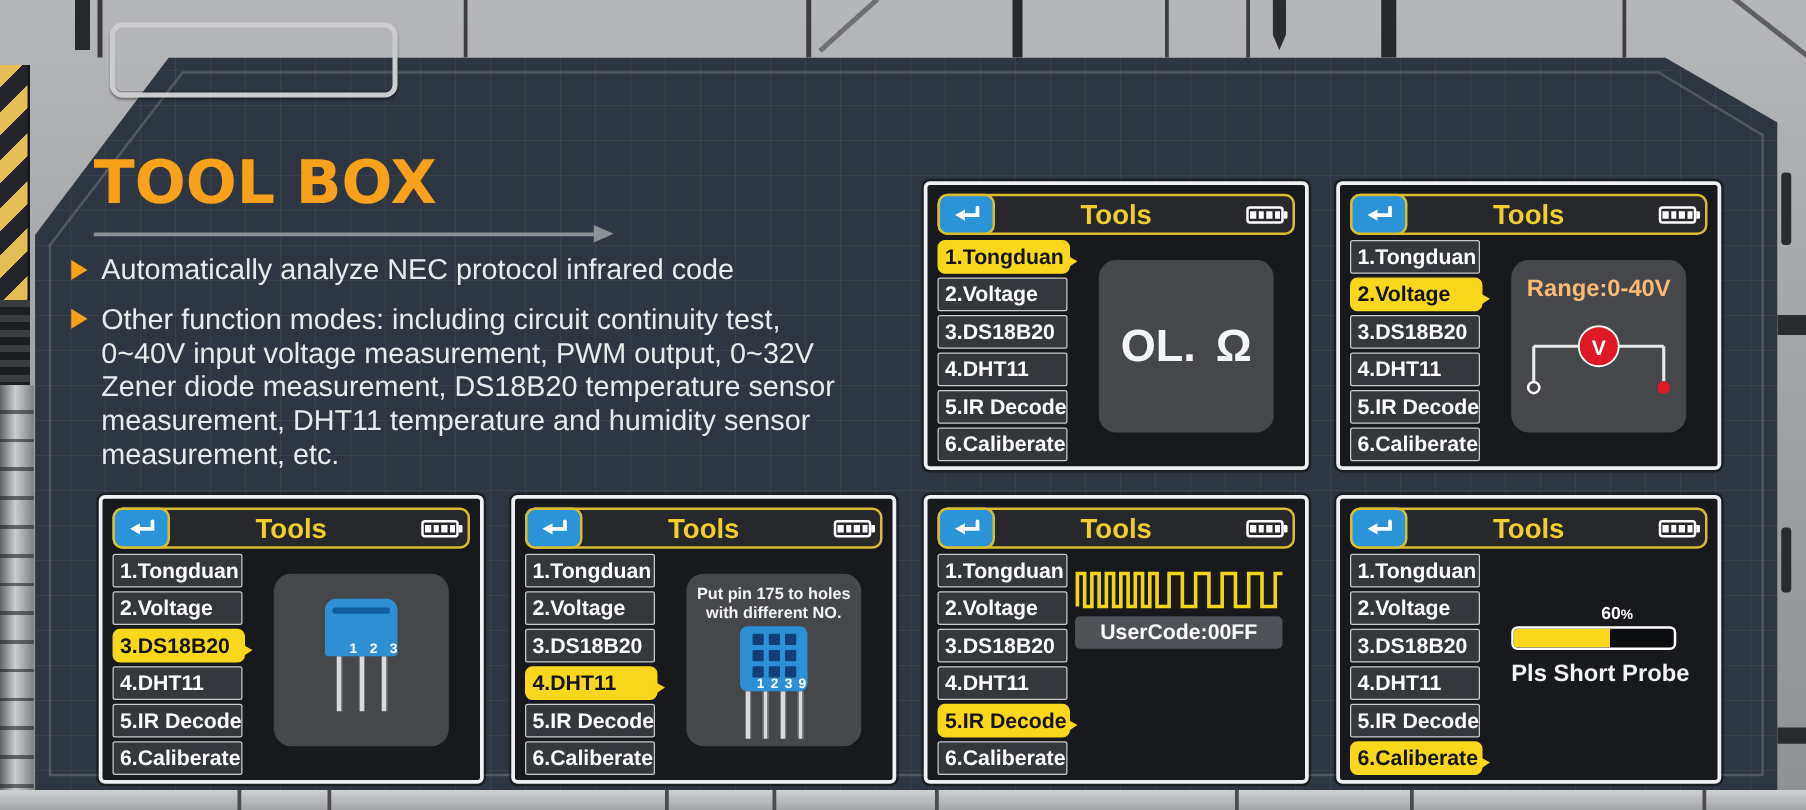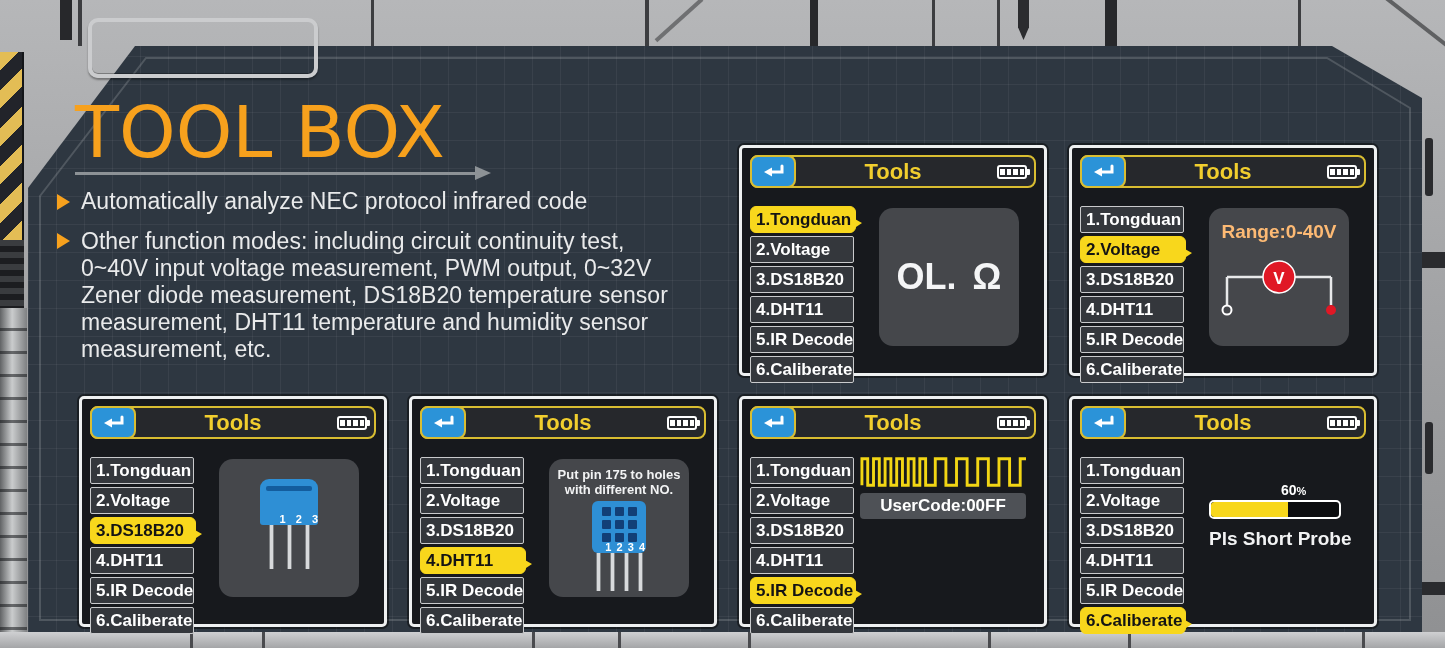--- a/index.html
+++ b/index.html
@@ -31,22 +31,22 @@
   .panel .grid{position:absolute;inset:0;
          background-image:linear-gradient(rgba(255,255,255,.05) 1px,transparent 1px),
                           linear-gradient(90deg,rgba(255,255,255,.05) 1px,transparent 1px);
          background-size:28px 28px;}
   .bevel{position:absolute;inset:0;pointer-events:none;}
   .handle{position:absolute;left:88px;top:18px;width:222px;height:52px;
           border:4px solid #cbccce;border-radius:10px;
           box-shadow:0 2px 2px rgba(0,0,0,.35), inset 0 -1px 0 rgba(0,0,0,.3);}
   
   .intro{position:absolute;left:57px;top:97px;width:690px;z-index:4;}
-  .intro h1{margin:2px 0 0 18px;font-family:"DejaVu Sans","Liberation Sans",sans-serif;
-            font-weight:normal;font-size:72px;line-height:66px;letter-spacing:0px;color:#f7a11d;}
+  .intro h1{margin:16px 0 0 18px;font-family:"DejaVu Sans","Liberation Sans",sans-serif;
+            font-weight:bold;font-size:48px;line-height:66px;letter-spacing:0px;color:#f7a11d;}
   .title-rule{position:relative;margin:7px 0 0 18px;width:400px;height:3px;background:#8d9296;}
   .title-rule:after{content:"";position:absolute;right:-16px;top:-6px;
             border-left:16px solid #8d9296;border-top:7px solid transparent;border-bottom:7px solid transparent;}
   .bullets{list-style:none;margin:12px 0 0 0;padding:0;color:#e9eaeb;font-size:23px;}
   .bullets li{display:flex;margin-top:14px;}
   .b-arrow{flex:0 0 auto;width:0;height:0;margin:5px 11px 0 0;
            border-left:13px solid #f7a11d;border-top:8px solid transparent;border-bottom:8px solid transparent;}
   .bullets .line{white-space:nowrap;line-height:23.5px;}
   .bullets .single{line-height:25px;}
   
@@ -57,21 +57,21 @@
           border:2px solid #d9bd31;border-radius:8px;background:#26282c;box-sizing:border-box;}
   .scr-title{text-align:center;color:#f1ce2e;font-size:22px;font-weight:bold;line-height:29px;}
   .back-btn{position:absolute;left:-2px;top:-2px;width:46px;height:33px;box-sizing:border-box;
           background:#2b93d8;border:2px solid #d9bd31;border-radius:8px;
           display:flex;align-items:center;justify-content:center;padding:0;cursor:pointer;}
   .battery{position:absolute;right:7px;top:8px;width:30px;height:14px;
           border:2px solid #fff;border-radius:3px;box-sizing:border-box;
           display:flex;gap:2px;align-items:center;padding:0 1px;}
   .battery i{display:block;width:5px;height:6px;background:#fff;}
   .battery:after{content:"";position:absolute;right:-5px;top:2px;width:3px;height:6px;background:#fff;border-radius:0 1px 1px 0;}
-  .menu{position:absolute;left:8px;top:58px;width:106px;margin:0;padding:0;list-style:none;}
+  .menu{position:absolute;left:8px;top:44px;width:106px;margin:0;padding:0;list-style:none;}
   .menu-item{box-sizing:border-box;width:104px;height:27px;margin-bottom:3px;
           background:#34373c;border:1px solid #c9cacc;border-radius:2px;
           color:#fff;font-size:17px;font-weight:bold;line-height:25px;padding-left:5px;white-space:nowrap;}
   .menu-item.selected{position:relative;width:106px;background:#f8d71c;border-color:#f8d71c;
           color:#141414;border-radius:6px;z-index:2;}
   .menu-item.selected:after{content:"";position:absolute;right:-7px;bottom:3px;
           border-left:9px solid #f8d71c;border-top:5px solid transparent;border-bottom:6px solid transparent;}
   .content{position:absolute;left:118px;top:44px;right:6px;bottom:6px;}
   .gray-box{width:140px;height:138px;margin:16px auto 0;background:#45474b;border-radius:14px;
           display:flex;flex-direction:column;align-items:center;box-sizing:border-box;}
@@ -317,21 +317,21 @@
             <i></i>
               <i></i>
               <i></i>
               <i></i>
               <i></i>
               <i></i>
               <i></i>
               <i></i>
               <i></i>
           </div>
-          <div class="pin-label" style="letter-spacing:1px">1 2 3 4</div>
+          <div class="pin-label" style="letter-spacing:1px">1 2 3 9</div>
         </div>
         <div class="pins four">
           <span class="pin"></span>
             <span class="pin"></span>
             <span class="pin"></span>
             <span class="pin"></span>
         </div>
       </div>
     </div>
   </div>

